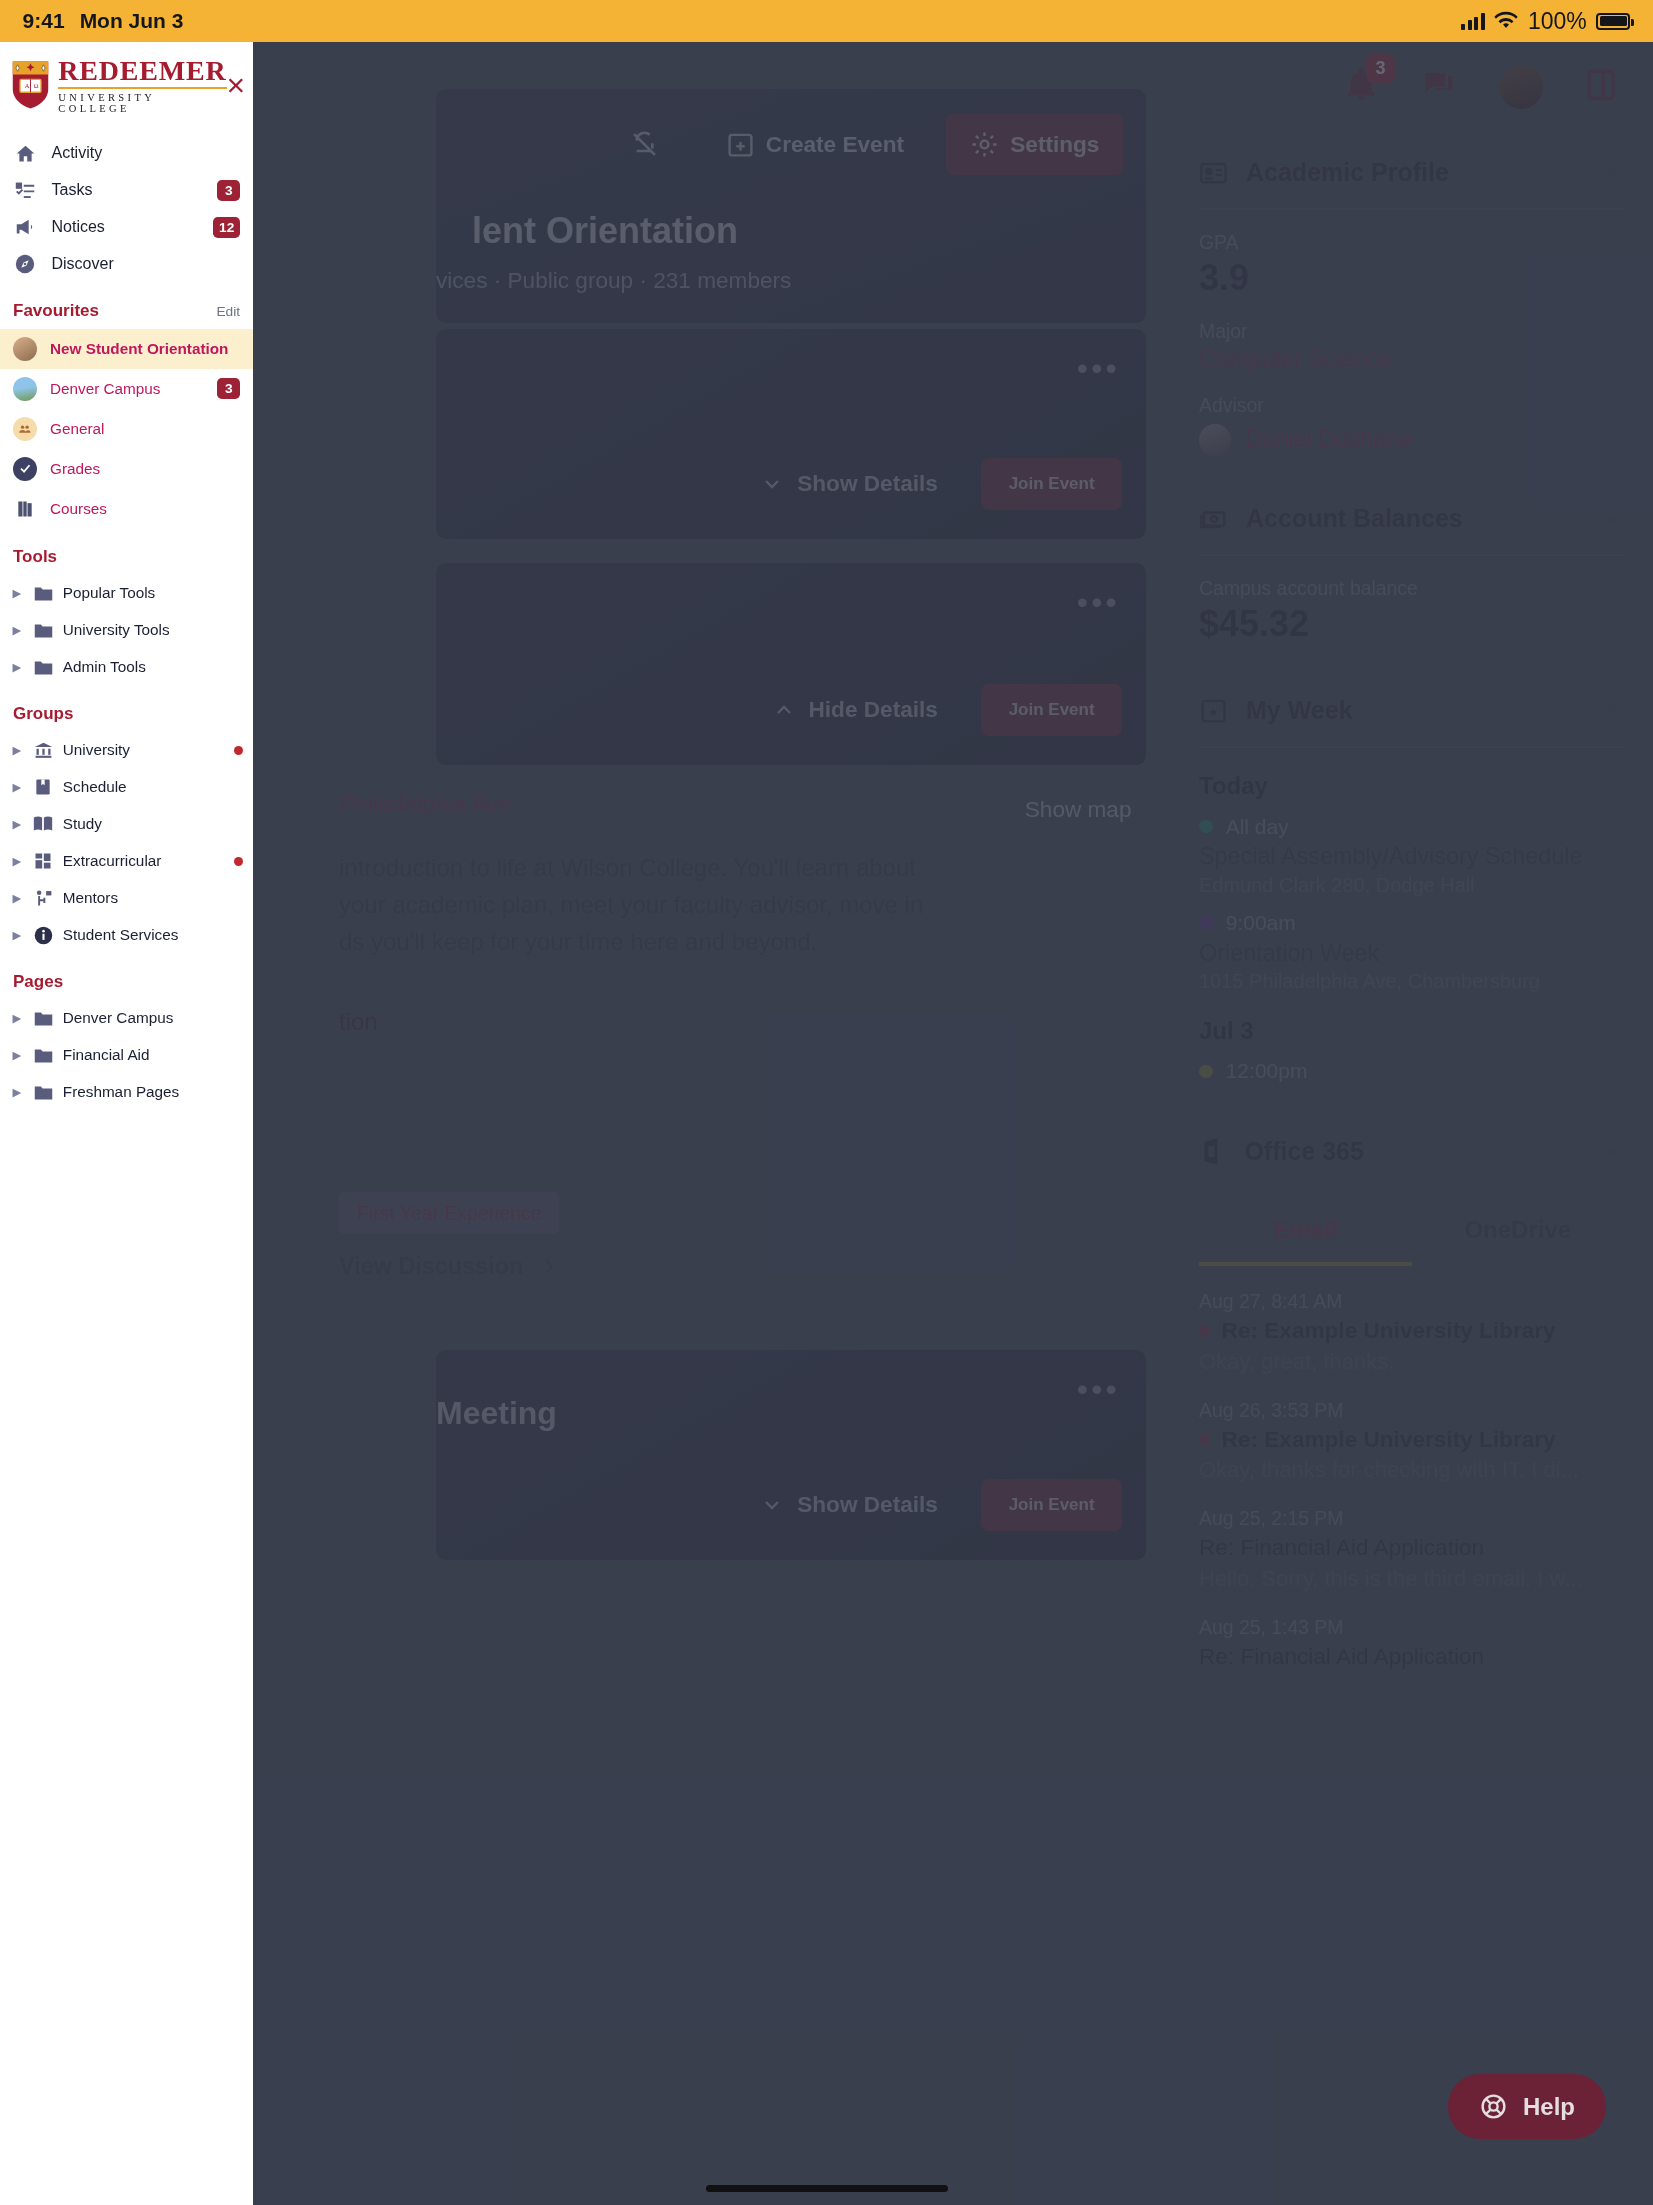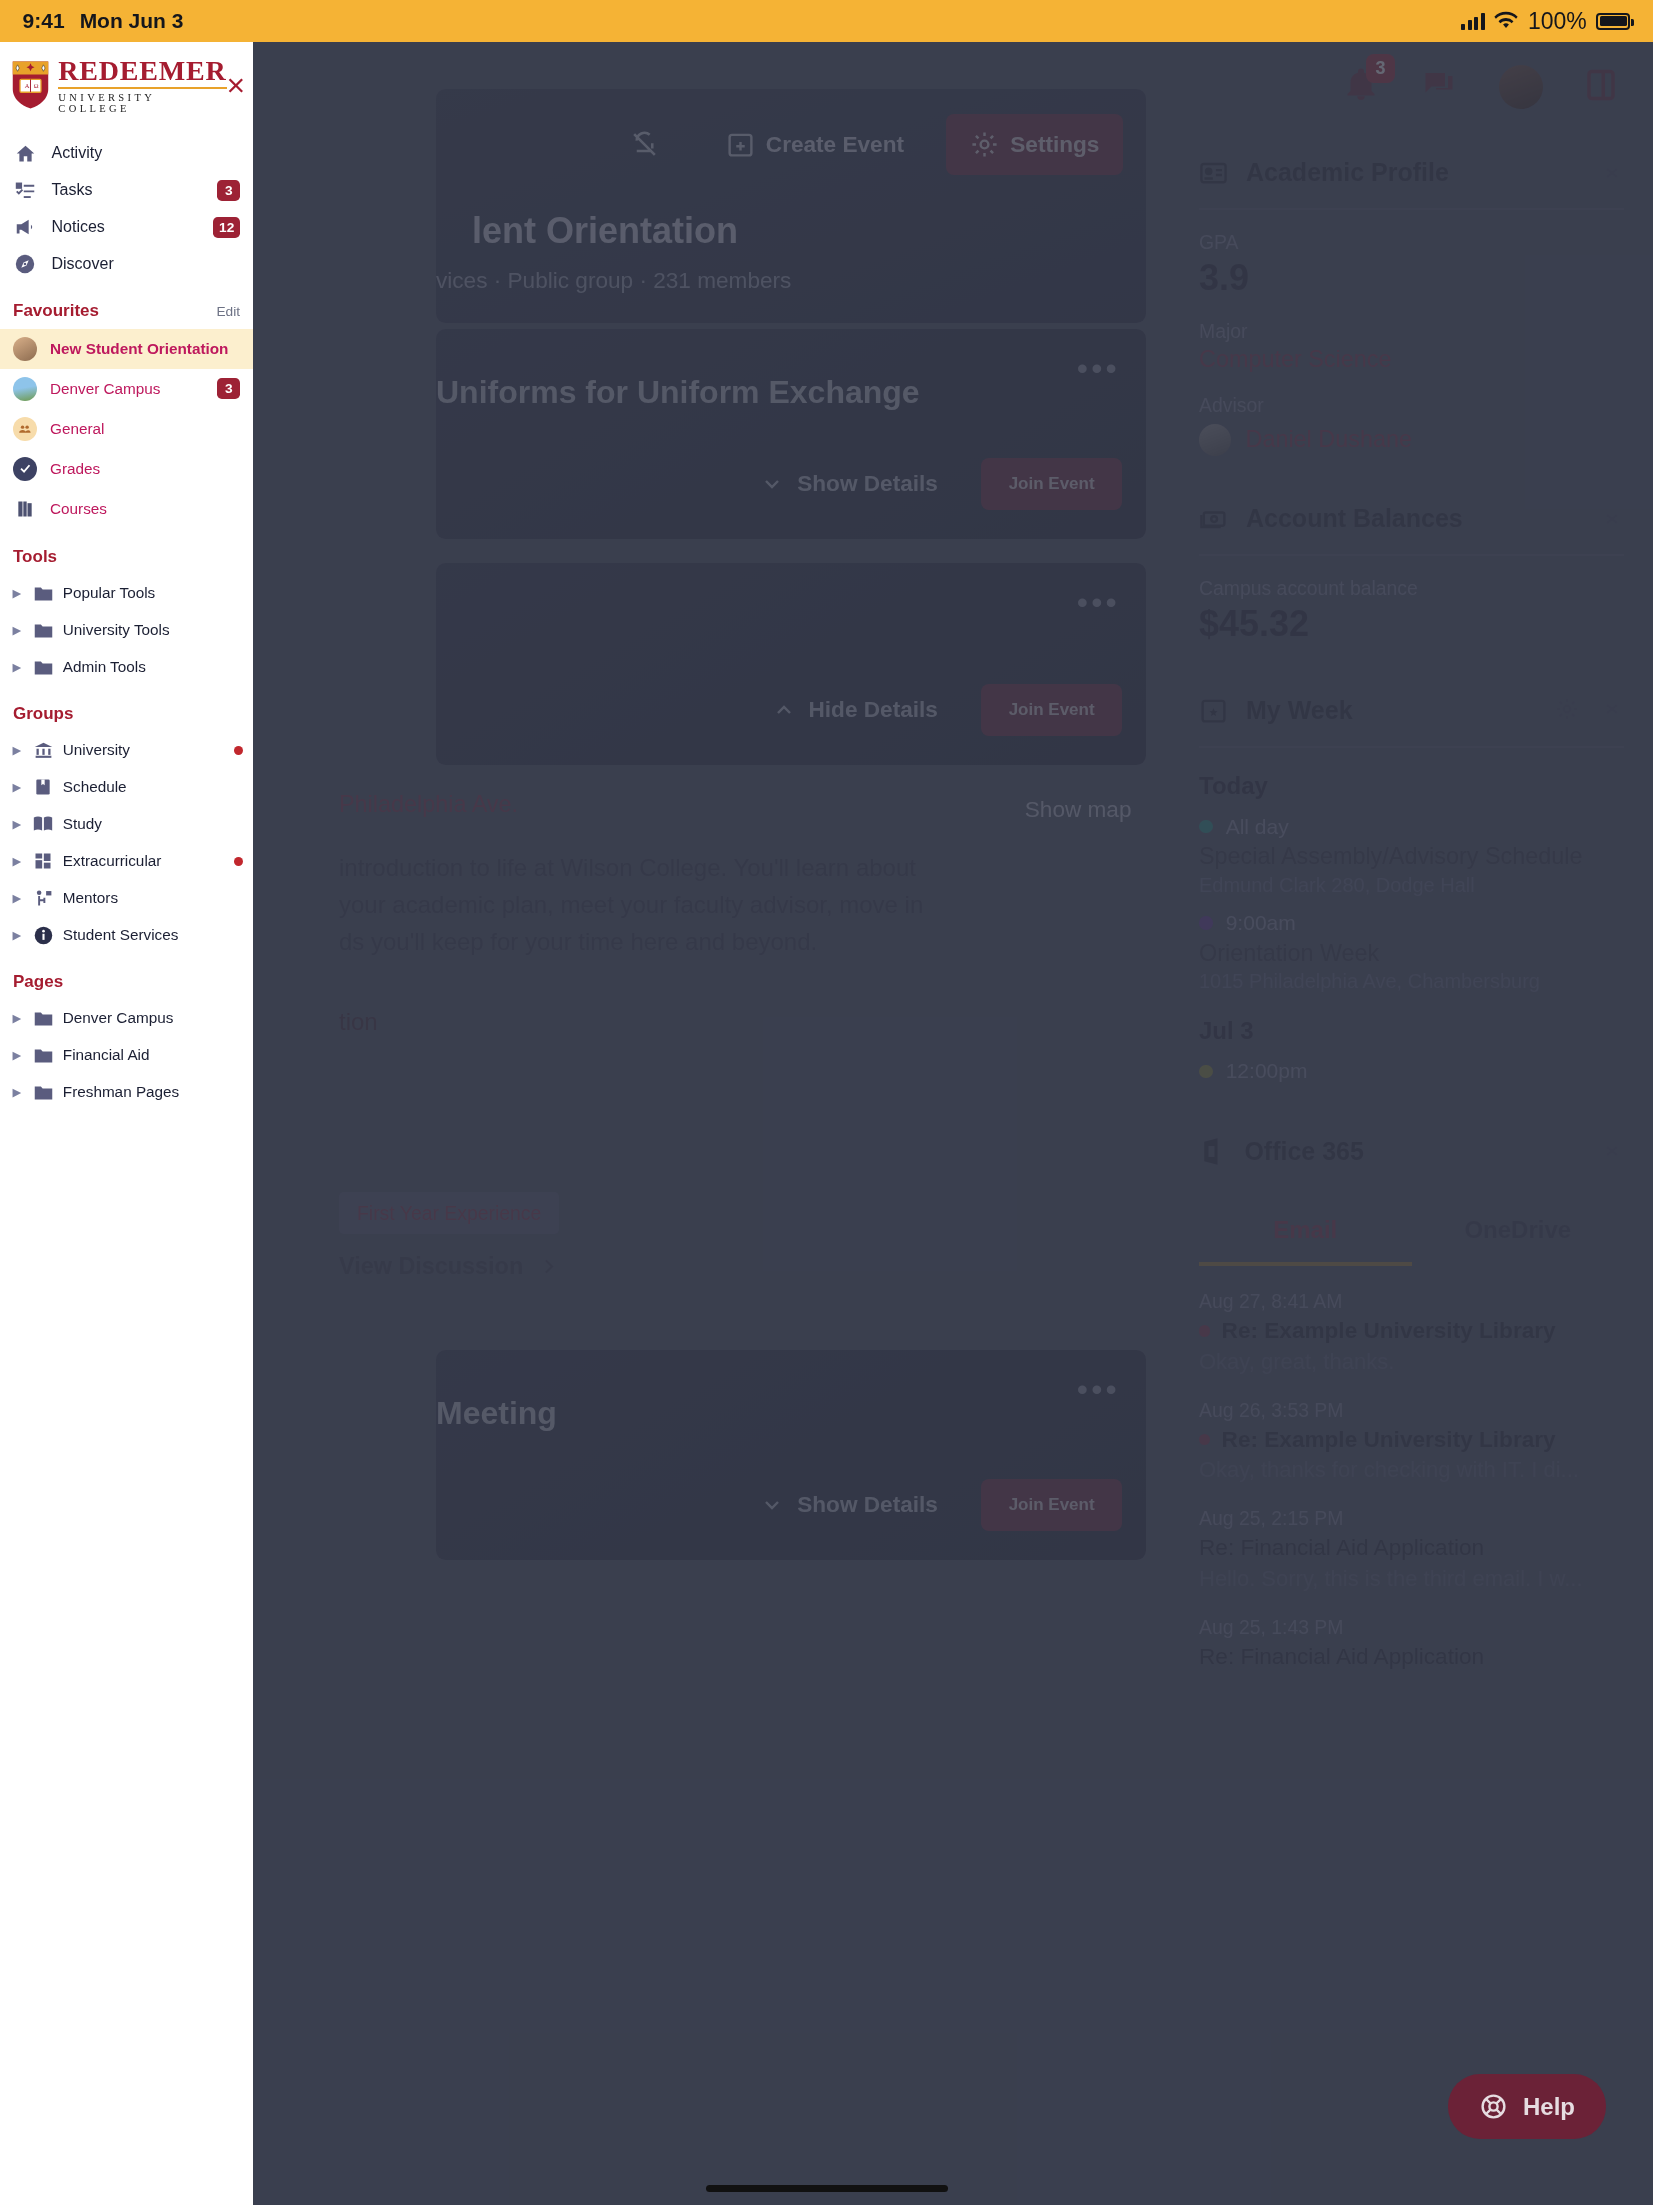--- a/index.html
+++ b/index.html
@@ -234,21 +234,20 @@
       <span class="tb">
         <svg width="27.4" height="27.4" viewBox="0 0 24 24" fill="none" stroke="currentColor" stroke-width="2">
             <path d="M20 11l-8.5 8.5a4.2 4.2 0 0 1-6-6L13 5.5a2.8 2.8 0 0 1 4 4l-8.3 8.3a1.4 1.4 0 0 1-2-2L14.5 4"></path>
           </svg>
         <span>Resources</span>
       </span>
     </div>
 
     <div class="ecard" style="top:287px;height:210px;">
       <span class="dots">•••</span>
-      <div class="etitle">Uniforms for Uniform Exchange</div>
       <div class="acts">
         <span class="ghost">
           <svg width="24" height="24" viewBox="0 0 24 24" fill="none" stroke="currentColor" stroke-width="2.4">
               <path d="M6 9l6 6 6-6"></path>
             </svg>
           <span>Show Details</span>
         </span>
         <span class="joinb">Join Event</span>
       </div>
     </div>

